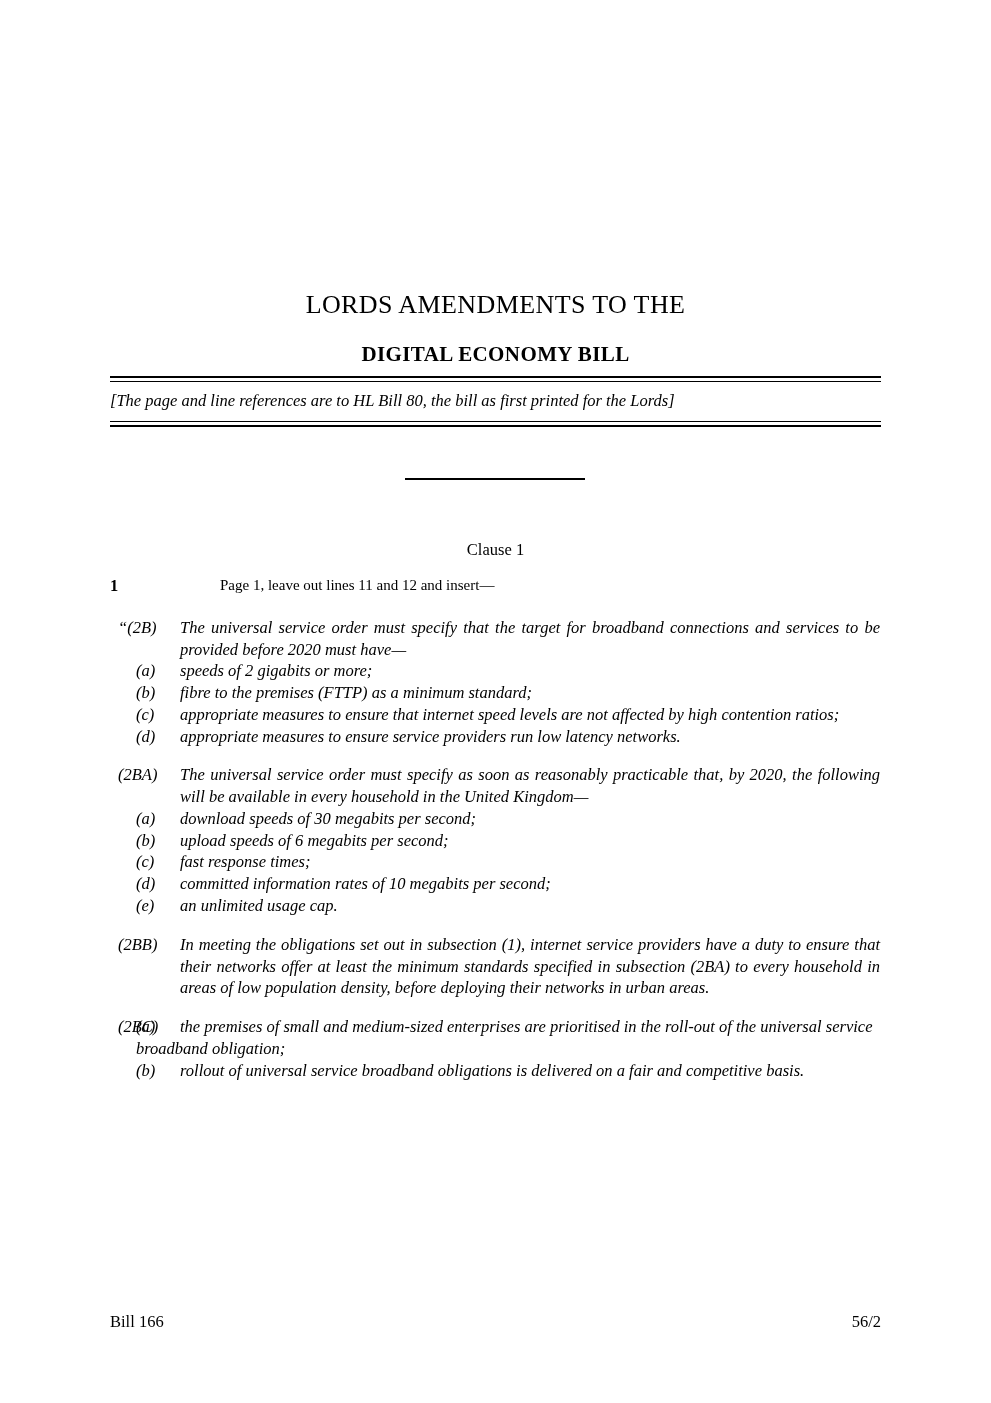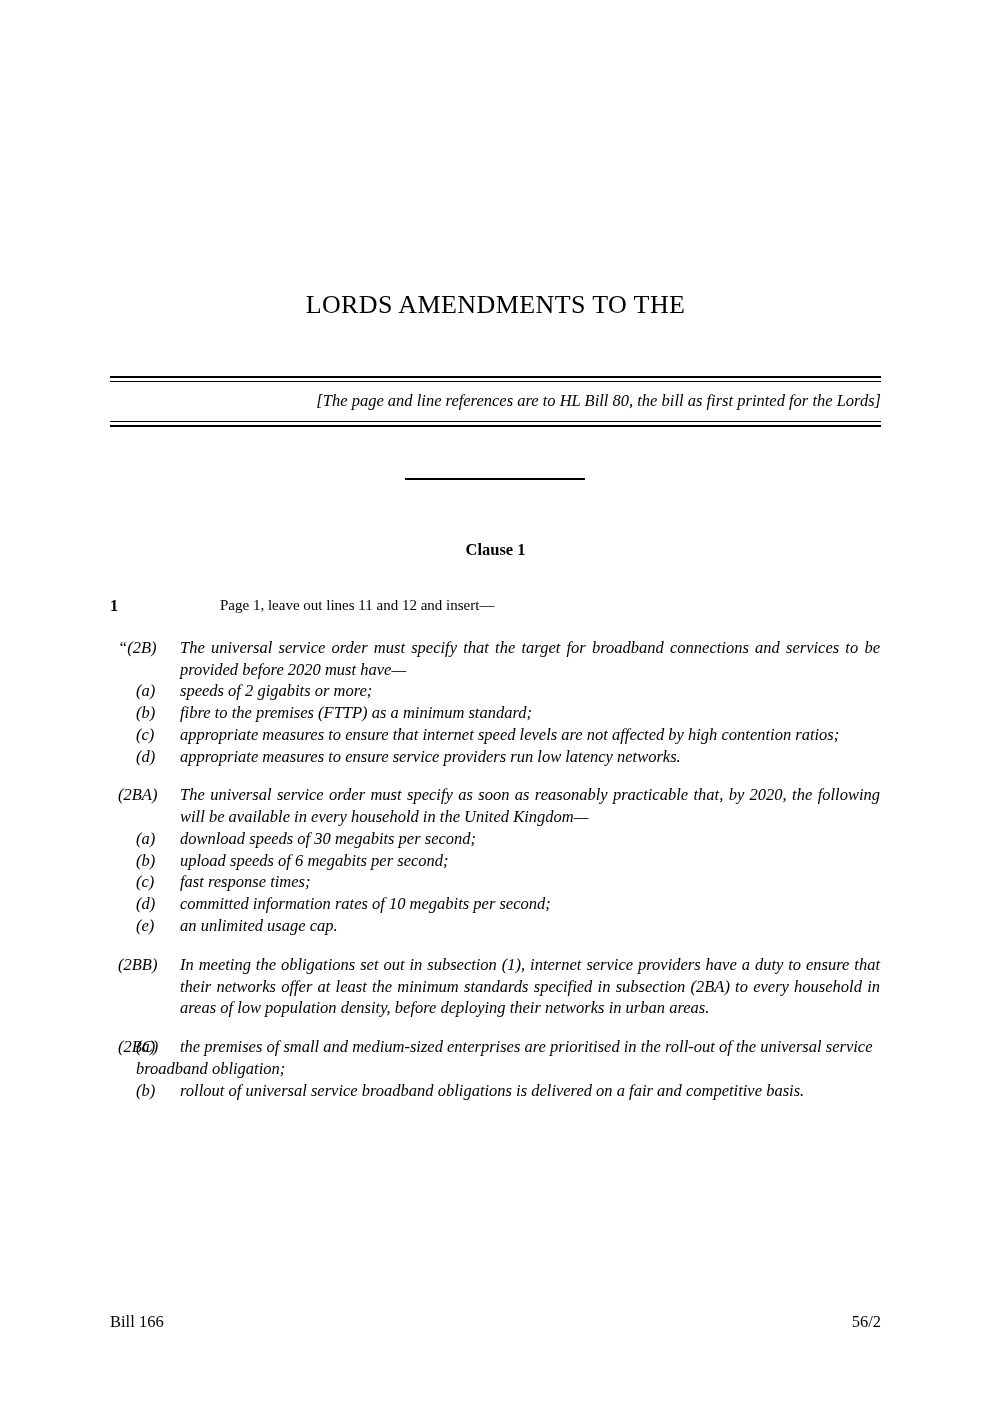--- a/index.html
+++ b/index.html
@@ -56,21 +56,21 @@
     width: 100%;
   }
   .rule-thin {
     height: 1px;
     background: #000;
     width: 100%;
   }
   .rule-gap-top { height: 3px; }
   .rule-gap-bot { height: 3px; }
   .ref-text {
-    text-align: right;
+    text-align: left;
     font-style: italic;
     font-size: 16.5px;
     padding: 9px 0 9px;
     line-height: 1.25;
   }
 
   
   .short-divider {
     position: absolute;
     left: 405px;
@@ -83,25 +83,25 @@
   
   .body-area {
     position: absolute;
     left: 0;
     top: 540px;
     width: 991px;
   }
 
   .clause-heading {
     text-align: center;
-    font-weight: bold;
+    font-weight: normal;
     font-size: 16.5px;
     margin-left: 110px;
     width: 771px;
-    margin-bottom: 36px;
+    margin-bottom: 16px;
   }
 
   
   .amend-line {
     position: relative;
     margin-bottom: 21px;
   }
   .amend-num {
     position: absolute;
     left: 110px;
@@ -186,20 +186,21 @@
     float: right;
   }
 </style>
 </head>
 <body>
 
 <div class="page">
 
   <div class="title-block">
     <div class="doc-title-1">LORDS AMENDMENTS TO THE</div>
+    <div class="doc-title-2">DIGITAL ECONOMY BILL</div>
   </div>
 
   <div class="ref-band">
     <div class="rule-thick"></div>
     <div class="rule-gap-top"></div>
     <div class="rule-thin"></div>
     <div class="ref-text">[The page and line references are to HL Bill 80, the bill as first printed for the Lords]</div>
     <div class="rule-thin"></div>
     <div class="rule-gap-bot"></div>
     <div class="rule-thick"></div>

